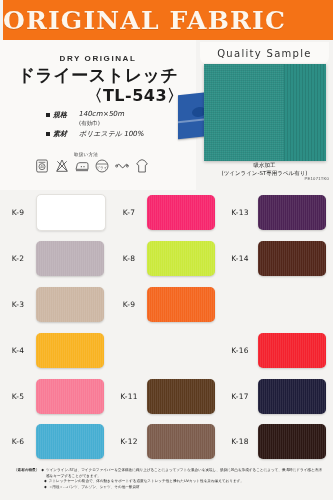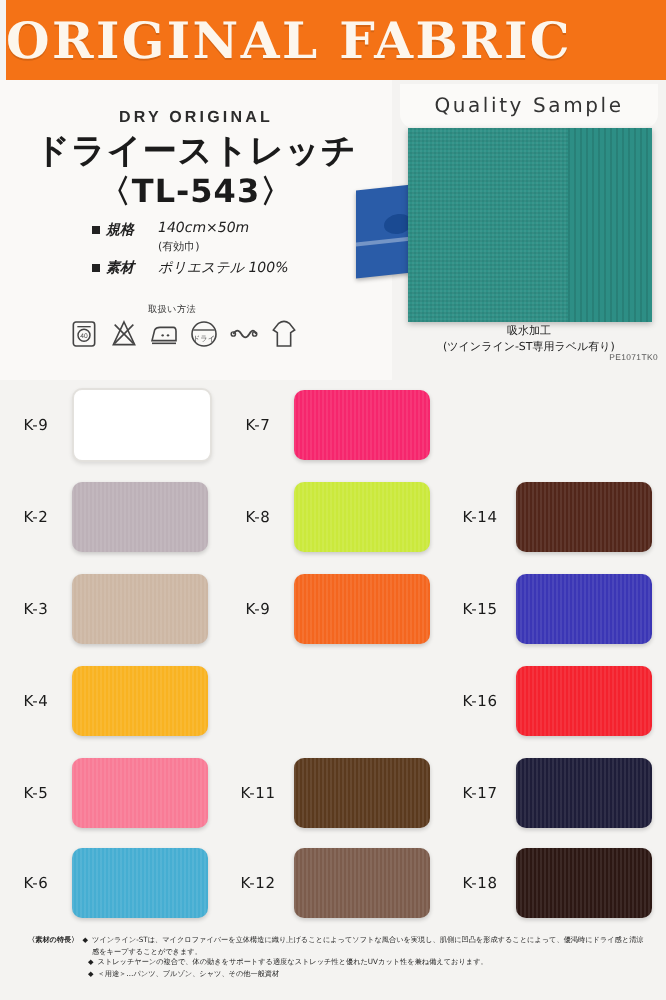--- a/index.html
+++ b/index.html
@@ -42,20 +42,21 @@
   }
   .jp-title{
     position:absolute;top:24px;left:0;width:196px;text-align:center;
     font-size:17px;font-weight:bold;color:#1b1b1b;letter-spacing:.5px;
     font-family:"DejaVu Sans",sans-serif;
   }
   .code{
     position:absolute;top:46px;left:0;width:196px;text-align:center;
     font-size:16px;font-weight:bold;color:#1b1b1b;letter-spacing:.5px;
     font-family:"DejaVu Sans",sans-serif;
+    padding-left:37px;
   }
   .specs{
     position:absolute;top:70px;left:46px;width:150px;
   }
   .spec-row{
     display:flex;align-items:flex-start;font-size:7px;color:#222;
     margin-bottom:1px;font-family:"DejaVu Sans",sans-serif;font-style:italic;
   }
   .spec-bullet{
     width:4px;height:4px;background:#222;margin-top:2.5px;margin-right:3px;flex:none;
@@ -338,29 +339,29 @@
       </div>
       <div class="cell" style="top:229px">
         <span class="cell-label">K-12</span>
         <span class="cell-chip" style="background:#7c5c4c">
             <span class="tex"></span>
           </span>
       </div>
     </div>
 
     <div class="col col-3">
+      <div class="cell" style="top:0px">
+        <span class="cell-label">K-13</span>
+        <span class="cell-chip" style="background:#4c2355">
+            <span class="tex"></span>
+          </span>
+      </div>
       <div class="cell" style="top:45.8px">
         <span class="cell-label">K-14</span>
         <span class="cell-chip" style="background:#52261a">
-            <span class="tex"></span>
-          </span>
-      </div>
-      <div class="cell" style="top:91.6px">
-        <span class="cell-label">K-15</span>
-        <span class="cell-chip" style="background:#3b36b5">
             <span class="tex"></span>
           </span>
       </div>
       <div class="cell" style="top:137.4px">
         <span class="cell-label">K-16</span>
         <span class="cell-chip" style="background:#f4222e">
             <span class="tex"></span>
           </span>
       </div>
       <div class="cell" style="top:183.2px">

